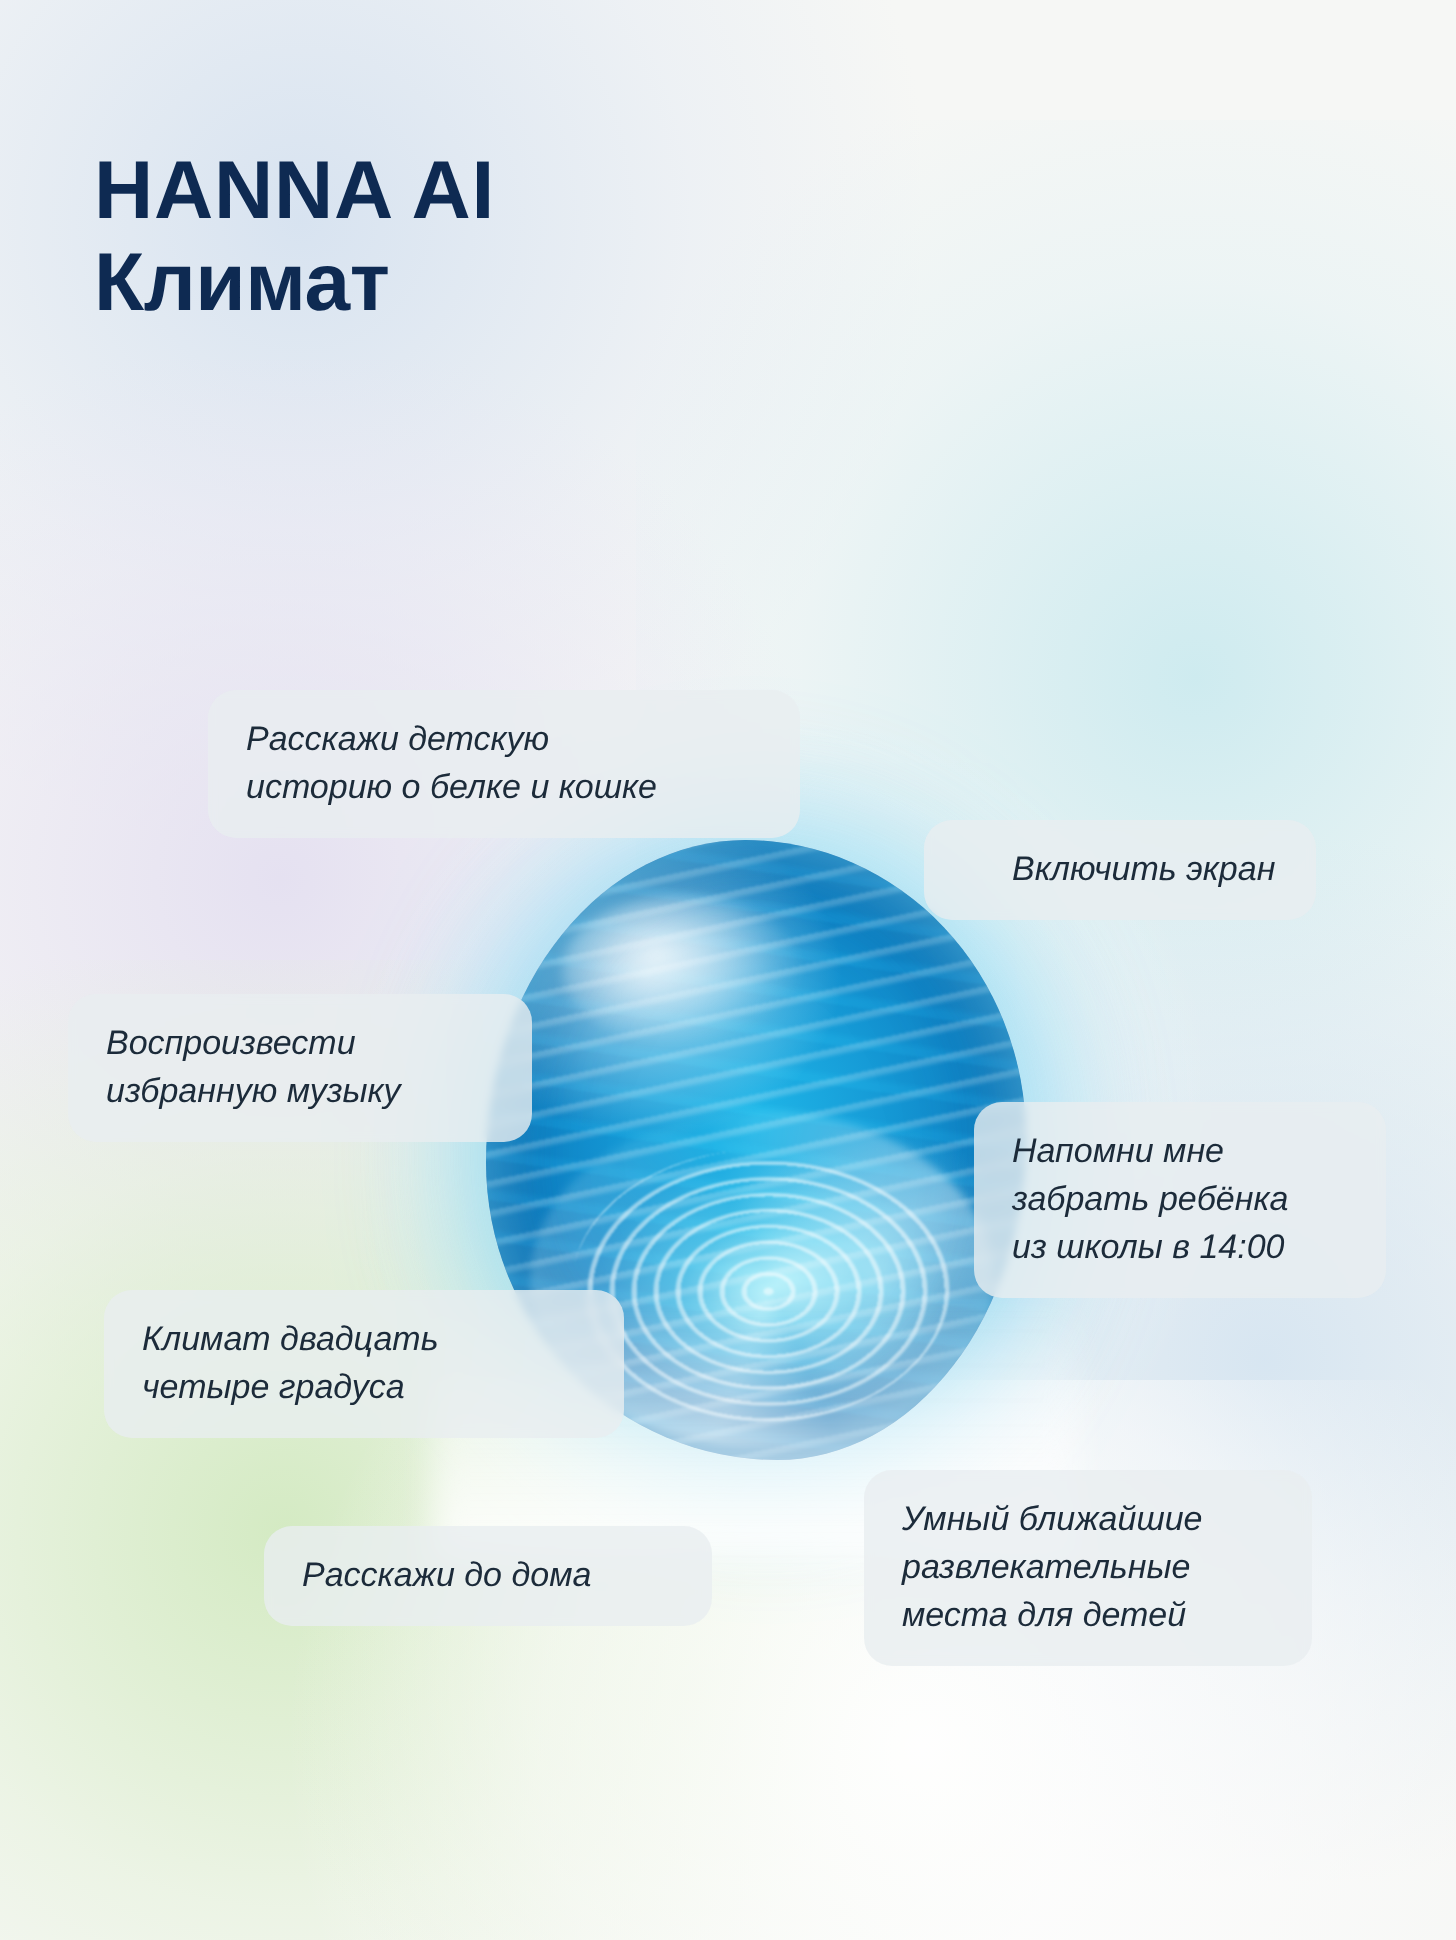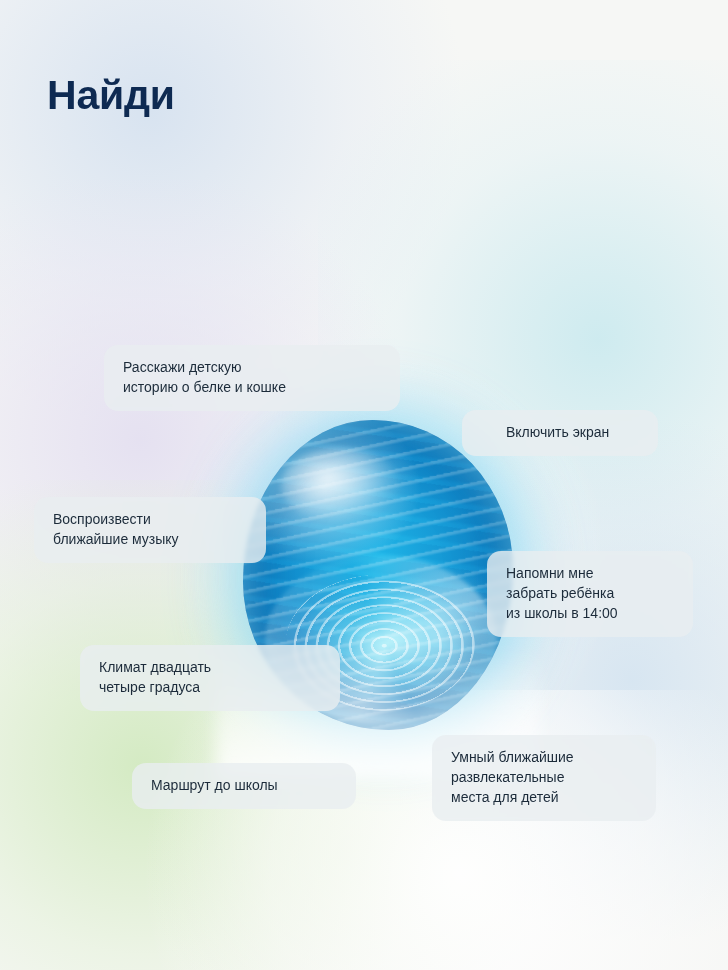--- a/index.html
+++ b/index.html
@@ -179,33 +179,34 @@
     background: linear-gradient(to bottom, rgba(255,255,255,0) 0%, rgba(255,255,255,0.55) 55%, rgba(255,255,255,0.88) 100%);
     filter: blur(8px);
   }
 
   
   .bubble {
     position: absolute;
     border-radius: 14px;
     background: rgba(232,237,240,0.80);
     color: #1c2b3a;
-    font-size: 14px;
+    font-size: 17px;
     line-height: 1.42;
     padding: 13px 19px;
     box-sizing: border-box;
     backdrop-filter: blur(2px);
+    font-style: italic;
   }
   .bubble span { display: block; white-space: pre-line; }
 
   .b-story   { left: 104px; top: 345px;  width: 296px; }
   .b-screen  { left: 462px; top: 410px;  width: 196px; text-align: left; padding-left: 44px; }
   .b-music   { left: 34px;  top: 497px;  width: 232px; }
   .b-remind  { left: 487px; top: 551px;  width: 206px; }
-  .b-climate { left: 80px;  top: 645px;  width: 260px; }
+  .b-climate { left: 52px;  top: 645px;  width: 260px; }
   .b-route   { left: 132px; top: 763px;  width: 224px; }
   .b-places  { left: 432px; top: 735px;  width: 224px; }
 
   .bubble-layer { position: absolute; inset: 0; }
   .orb-layer { position: absolute; inset: 0; }
 </style>
 </head>
 <body>
 
 <div id="poster">
@@ -213,21 +214,22 @@
   <div class="wash wash-tl"></div>
   <div class="wash wash-cyan"></div>
   <div class="wash wash-lilac"></div>
   <div class="wash wash-green"></div>
   <div class="wash wash-green2"></div>
   <div class="wash wash-blue-r"></div>
   <div class="wash wash-white-b"></div>
   <div class="wash wash-center"></div>
 
   <div class="heading">
-    <span class="line">Найди</span>
+    <span class="line brand">HANNA AI</span>
+    <span class="line">Климат</span>
   </div>
 
   <div class="orb-layer">
     <div class="orb-wrap">
       <div class="orb-glow"></div>
       <div class="orb">
         <div class="orb-bands"></div>
         <div class="orb-swirl"></div>
         <div class="orb-rings"></div>
         <div class="orb-hi"></div>
@@ -240,33 +242,33 @@
   <div class="bubble-layer">
     <div class="bubble b-story">
       <span>Расскажи детскую
 историю о белке и кошке</span>
     </div>
     <div class="bubble b-screen">
       <span>Включить экран</span>
     </div>
     <div class="bubble b-music">
       <span>Воспроизвести
-ближайшие музыку</span>
+избранную музыку</span>
     </div>
     <div class="bubble b-remind">
       <span>Напомни мне
 забрать ребёнка
 из школы в 14:00</span>
     </div>
     <div class="bubble b-climate">
       <span>Климат двадцать
 четыре градуса</span>
     </div>
     <div class="bubble b-route">
-      <span>Маршрут до школы</span>
+      <span>Расскажи до дома</span>
     </div>
     <div class="bubble b-places">
       <span>Умный ближайшие
 развлекательные
 места для детей</span>
     </div>
   </div>
 
 </div>
 

